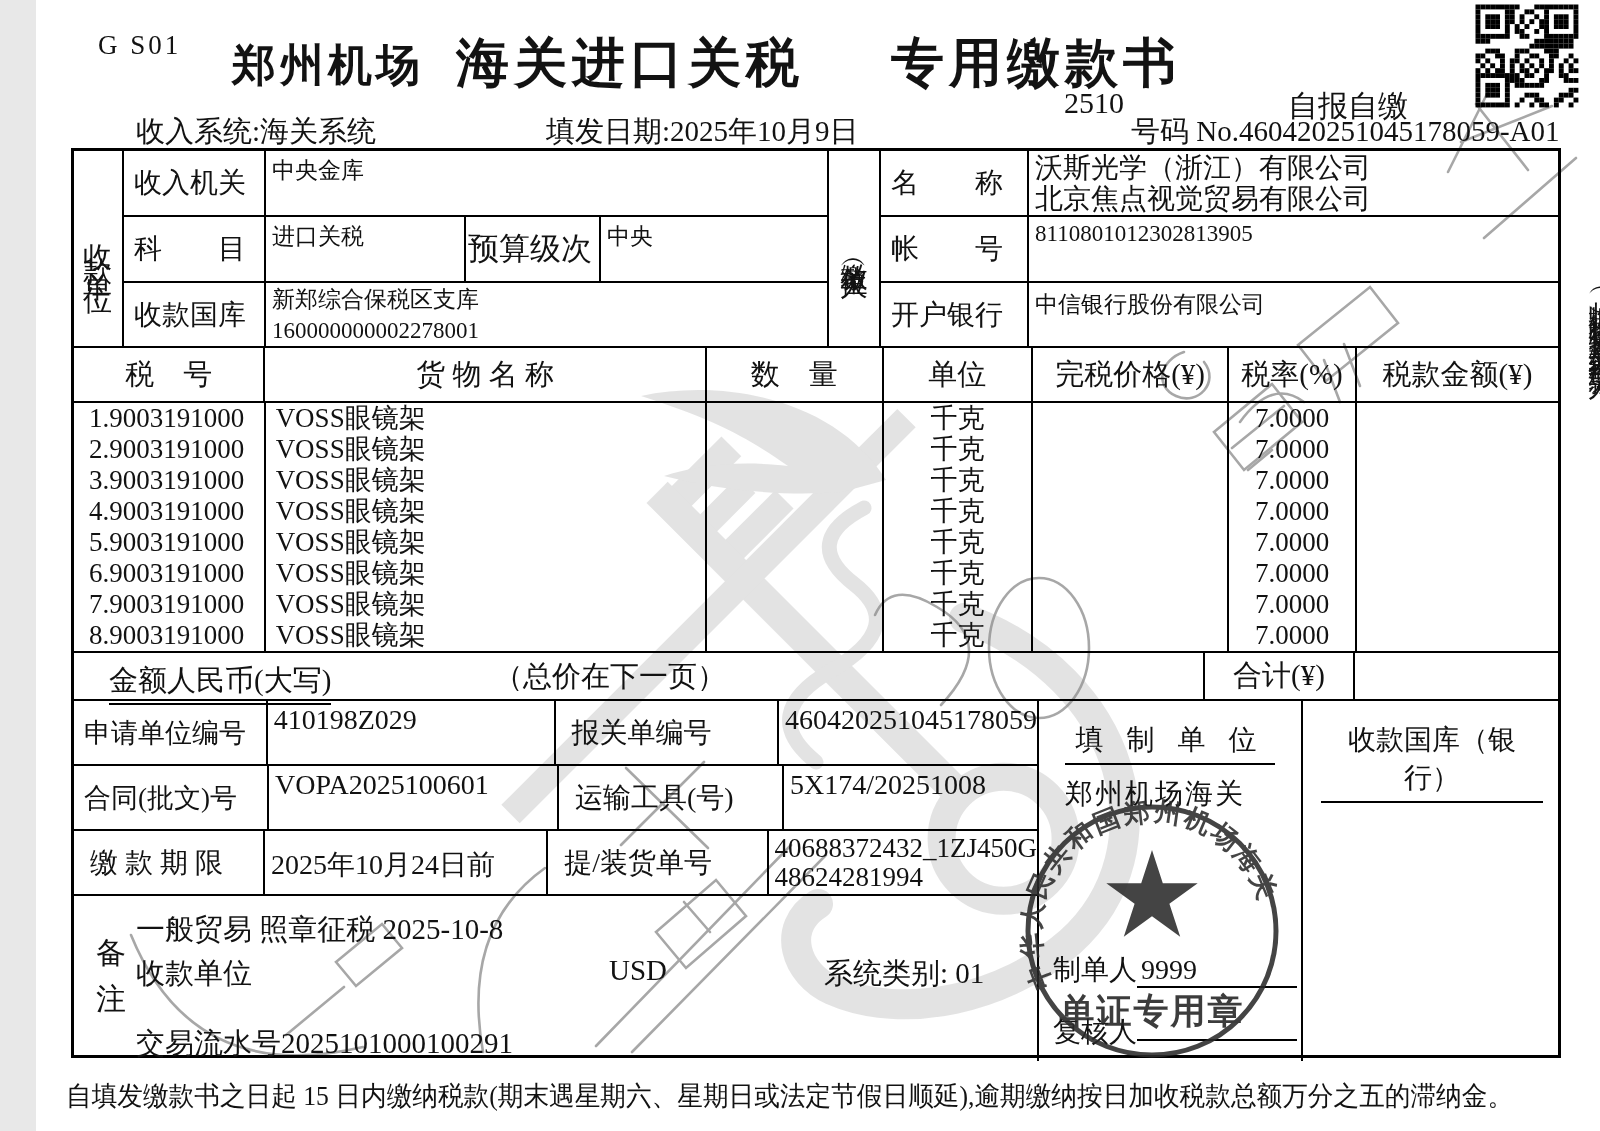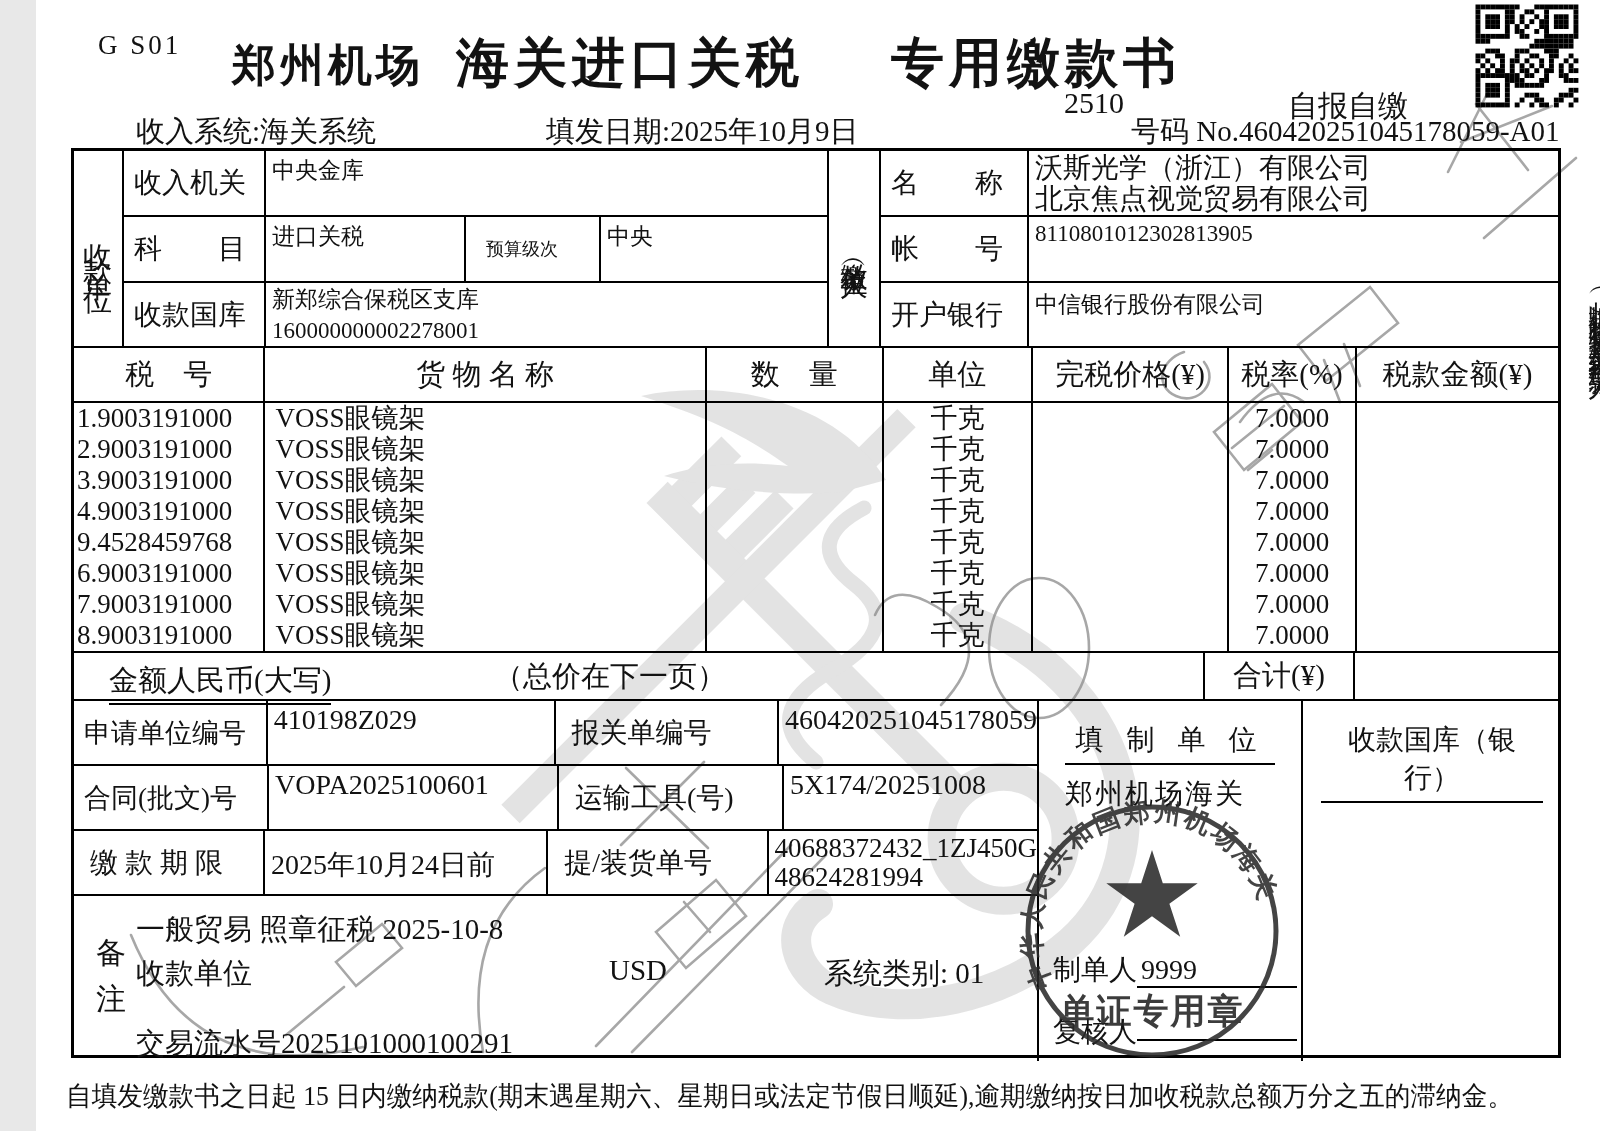--- a/index.html
+++ b/index.html
@@ -42,21 +42,21 @@
   .r66 { height:66px; display:flex; }
   .r63 { height:65px; display:flex; flex:1; }
   .w142{width:142px;} .w200{width:200px;} .w135{width:135px;} .w148{width:148px;}
   .fl1 { flex:1; }
   
   .ghead { height:55px; }
   .ghead .hc { display:flex; align-items:center; justify-content:center; font-size:29px; }
   .gbody { height:248px; display:flex; flex-direction:column; }
   .grow { height:31px; display:flex; font-size:27px; line-height:30px; }
   .grow > div { height:31px; }
-  .c1{width:195px; padding-left:3px;} .c2{width:450px; padding-left:10px;}
+  .c1{width:195px; padding-left:15px;} .c2{width:450px; padding-left:10px;}
   .c3{width:180px;} .c4{width:152px; text-align:center;}
   .c5{width:200px;} .c6{width:130px; text-align:center;} .c7{width:205px;}
   
   .amt { height:50px; border-bottom:2px solid #000; }
   .amt-left { width:1131px; position:relative; }
   .amt-label { position:absolute; left:35px; top:8px; font-size:29px; border-bottom:2px solid #000; padding-bottom:2px;}
   .amt-note  { position:absolute; left:420px; top:4px; font-size:29px; }
   .amt-total { width:150px; display:flex; align-items:center; justify-content:center; font-size:29px; }
   
   .det { height:360px; display:flex; }
@@ -391,21 +391,21 @@
       <div class="row sec-recv br">
         <div class="vlabel vcol50 br">收款单位</div>
         <div class="grid">
           <div class="r66 bb">
             <div class="lab w142 br">收入机关</div>
             <div class="val fl1" style="align-items:flex-start; padding-top:4px;">中央金库</div>
           </div>
           <div class="r66 bb">
             <div class="lab w142 br">科　　目</div>
             <div class="val w200 br" style="align-items:flex-start; padding-top:4px;">进口关税</div>
-            <div class="lab w135 br" style="font-size:18px; padding-left:20px;">预算级次</div>
+            <div class="lab w135 br" style="font-size:31px; padding-left:2px;">预算级次</div>
             <div class="val fl1" style="align-items:flex-start; padding-top:4px;">中央</div>
           </div>
           <div class="r63">
             <div class="lab w142 br">收款国库</div>
             <div class="val val2l fl1">
               <span>新郑综合保税区支库</span>
               <span>160000000002278001</span>
             </div>
           </div>
         </div>
@@ -473,21 +473,21 @@
       <div class="grow">
           <div class="c1 br">4.9003191000</div>
           <div class="c2 br">VOSS眼镜架</div>
           <div class="c3 br"></div>
           <div class="c4 br">千克</div>
           <div class="c5 br"></div>
           <div class="c6 br">7.0000</div>
           <div class="c7"></div>
         </div>
       <div class="grow">
-          <div class="c1 br">9.4528459768</div>
+          <div class="c1 br">5.9003191000</div>
           <div class="c2 br">VOSS眼镜架</div>
           <div class="c3 br"></div>
           <div class="c4 br">千克</div>
           <div class="c5 br"></div>
           <div class="c6 br">7.0000</div>
           <div class="c7"></div>
         </div>
       <div class="grow">
           <div class="c1 br">6.9003191000</div>
           <div class="c2 br">VOSS眼镜架</div>

